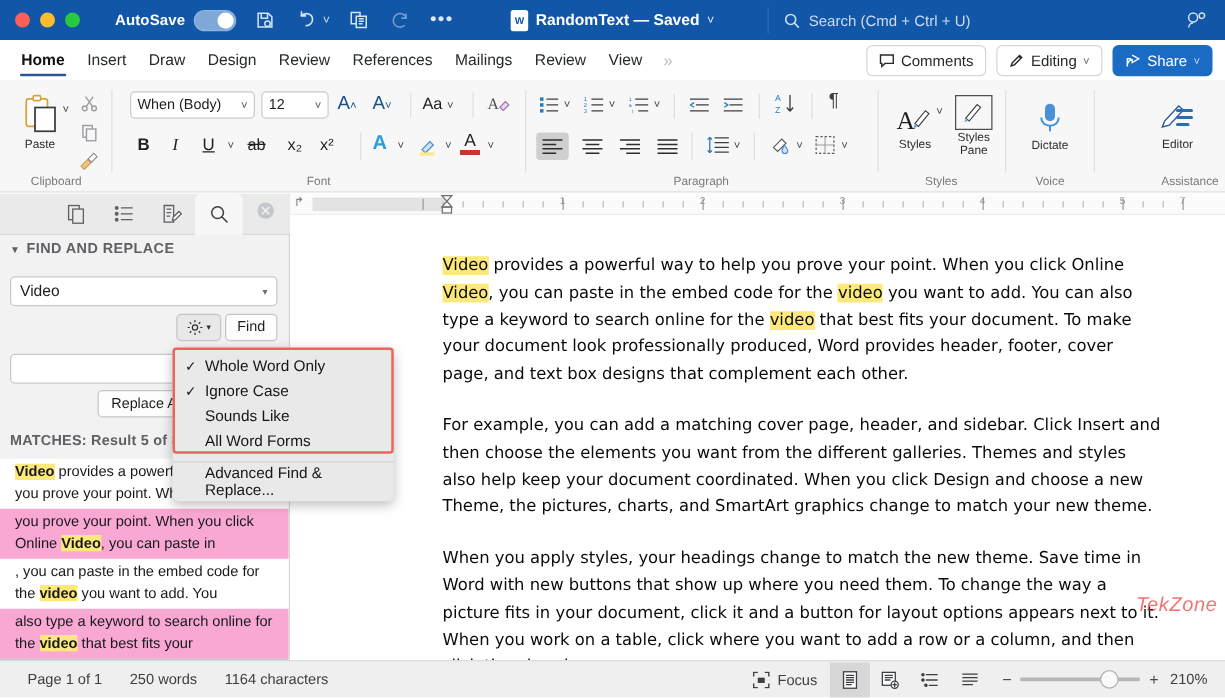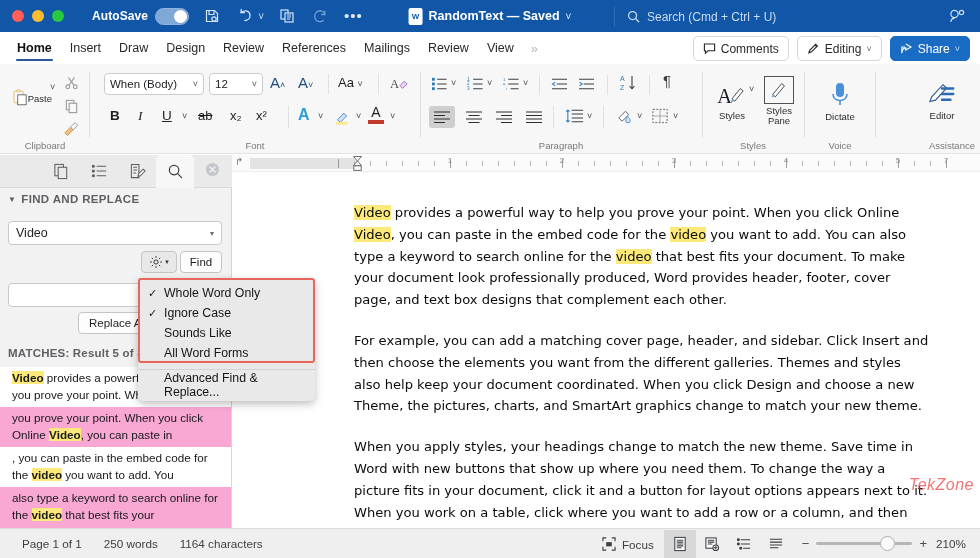--- a/index.html
+++ b/index.html
@@ -360,21 +360,21 @@
         </svg>
         <span>Share</span>
         <span class="cv">˅</span>
       </div>
     </div>
   </div>
 
   <div class="ribbon">
 
     <div class="group" style="left:0; width:90px;">
-      <div class="ic" style="left:12px; top:8px; width:40px; height:52px; flex-direction:row;">
+      <div class="ic" style="left:12px; top:8px; width:40px; height:52px; flex-direction:column;">
         <svg width="30" height="34" viewBox="0 0 30 34" fill="none">
           <rect x="4" y="4" width="17" height="22" rx="2" fill="#fff" stroke="#d8a13a" stroke-width="1.4"></rect>
           <rect x="9.5" y="1.5" width="6" height="4" rx="1" fill="#fff" stroke="#d8a13a" stroke-width="1.3"></rect>
           <rect x="11" y="11" width="16" height="19" fill="#fff" stroke="#3a3d41" stroke-width="1.4"></rect>
         </svg>
         <div class="lbl" style="margin-top:2px;">Paste</div>
       </div>
       <div class="cvs" style="position:absolute; left:50px; top:18px;">˅</div>
 
       <div class="ic" style="left:62px; top:9px; width:18px; height:18px;">

